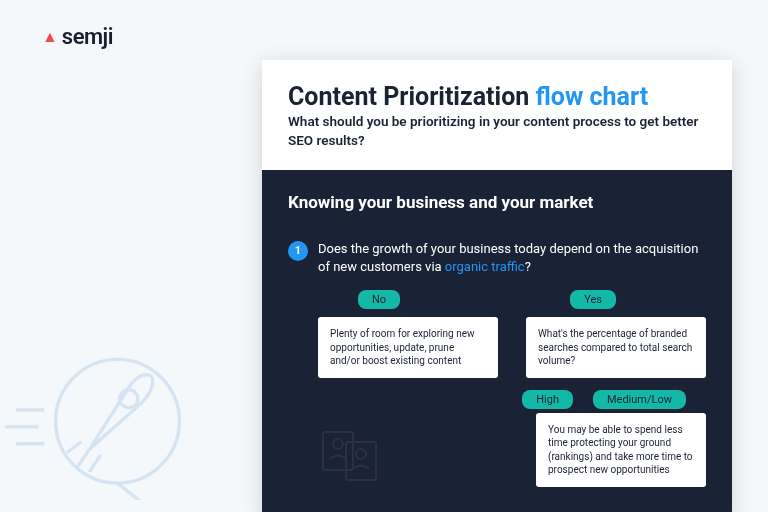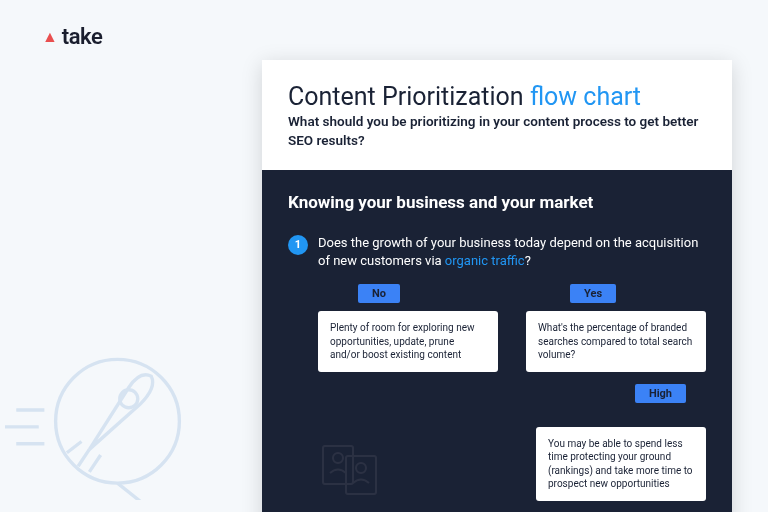--- a/index.html
+++ b/index.html
@@ -3,45 +3,45 @@
 <meta charset="utf-8">
 <style>
 *{margin:0;padding:0;box-sizing:border-box}
 body{width:768px;height:512px;background:#f5f8fb;font-family:-apple-system,BlinkMacSystemFont,"Segoe UI",Roboto,sans-serif;position:relative;overflow:hidden}
 .logo{position:absolute;top:24px;left:42px;display:flex;align-items:center;gap:4px}
 .logo-mark{color:#e94f4f;font-size:16px;font-weight:700}
 .logo-text{color:#1a1e2e;font-size:22px;font-weight:600;letter-spacing:-0.5px}
 .rocket-bg{position:absolute;left:-20px;top:320px;width:230px;height:180px;opacity:0.5}
 .card{position:absolute;right:36px;top:60px;width:470px;background:#1a2235;box-shadow:0 4px 20px rgba(0,0,0,0.15)}
 .card-header{background:#fff;padding:22px 26px 20px}
-.title{font-size:25px;font-weight:400;color:#1a2235;line-height:1.2}
+.title{font-size:25px;font-weight:700;color:#1a2235;line-height:1.2}
 .title-accent{color:#2196f3}
 .subtitle{font-size:13.5px;color:#1a2235;font-weight:600;line-height:1.4}
 .card-body{padding:22px 26px 30px;color:#fff}
-.section-title{font-size:17px;font-weight:700;margin-bottom:22px}
+.section-title{font-size:17px;font-weight:700;margin-bottom:28px}
 .question-row{display:flex;align-items:flex-start;gap:10px;margin-bottom:14px}
 .badge{min-width:20px;height:20px;border-radius:50%;background:#2196f3;color:#fff;font-size:11px;font-weight:700;display:flex;align-items:center;justify-content:center;margin-top:1px}
 .question{font-size:13px;font-weight:400;line-height:1.4}
 .highlight{color:#2196f3}
 .flow{position:relative;margin-left:30px}
 .row1{display:flex;gap:60px;margin-bottom:8px;padding-left:40px}
-.pill{background:#3b82f6;color:#1a2235;font-size:11px;font-weight:700;padding:3px 14px;border-radius:2px;display:inline-block}
+.pill{background:#14b8a6;color:#1a2235;font-size:11px;font-weight:400;padding:3px 14px;border-radius:8px;display:inline-block}
 .row2{display:flex;gap:28px;margin-bottom:12px}
 .box{background:#fff;color:#1a2235;font-size:10px;line-height:1.35;padding:10px 12px;border-radius:3px;flex:1}
-.row3{display:flex;gap:20px;justify-content:flex-end;margin-bottom:24px;padding-right:20px}
+.row3{display:flex;gap:20px;justify-content:flex-end;margin-bottom:4px;padding-right:20px}
 .row4{display:flex;gap:36px;justify-content:flex-end}
 .row4 .box{max-width:170px}
 .icon-bg{position:absolute;left:0;bottom:0;opacity:0.3}
 </style>
 </head>
 <body>
 
 <div class="logo">
   <span class="logo-mark">▲</span>
-  <span class="logo-text">take</span>
+  <span class="logo-text">semji</span>
 </div>
 
 <svg class="rocket-bg" viewBox="0 0 200 160">
   <g fill="none" stroke="#b8cfe8" stroke-width="3">
     <circle cx="120" cy="90" r="55"></circle>
     <path d="M95 115 L130 60 Q140 45 150 50 Q155 60 140 75 L95 115 Z"></path>
     <circle cx="130" cy="70" r="8"></circle>
     <path d="M95 115 L85 130 M105 120 L95 135 M88 108 L75 118"></path>
     <path d="M30 80 L55 80 M20 95 L50 95 M30 110 L55 110"></path>
     <path d="M120 145 L145 165"></path>
@@ -70,20 +70,21 @@
       <div class="row1">
         <span class="pill">No</span>
         <span class="pill" style="margin-left:110px">Yes</span>
       </div>
       <div class="row2">
         <div class="box">Plenty of room for exploring new opportunities, update, prune and/or boost existing content</div>
         <div class="box">What's the percentage of branded searches compared to total search volume?</div>
       </div>
       <div class="row3">
         <span class="pill">High</span>
+        <span class="pill">Medium/Low</span>
       </div>
       <div class="row4">
         <div class="box">You may be able to spend less time protecting your ground (rankings) and take more time to prospect new opportunities</div>
       </div>
 
       <svg class="icon-bg" width="70" height="70" viewBox="0 0 70 70">
         <g fill="none" stroke="#556" stroke-width="2">
           <rect x="5" y="15" width="30" height="38" rx="2"></rect>
           <circle cx="20" cy="27" r="5"></circle>
           <path d="M12 42 Q20 35 28 42"></path>

